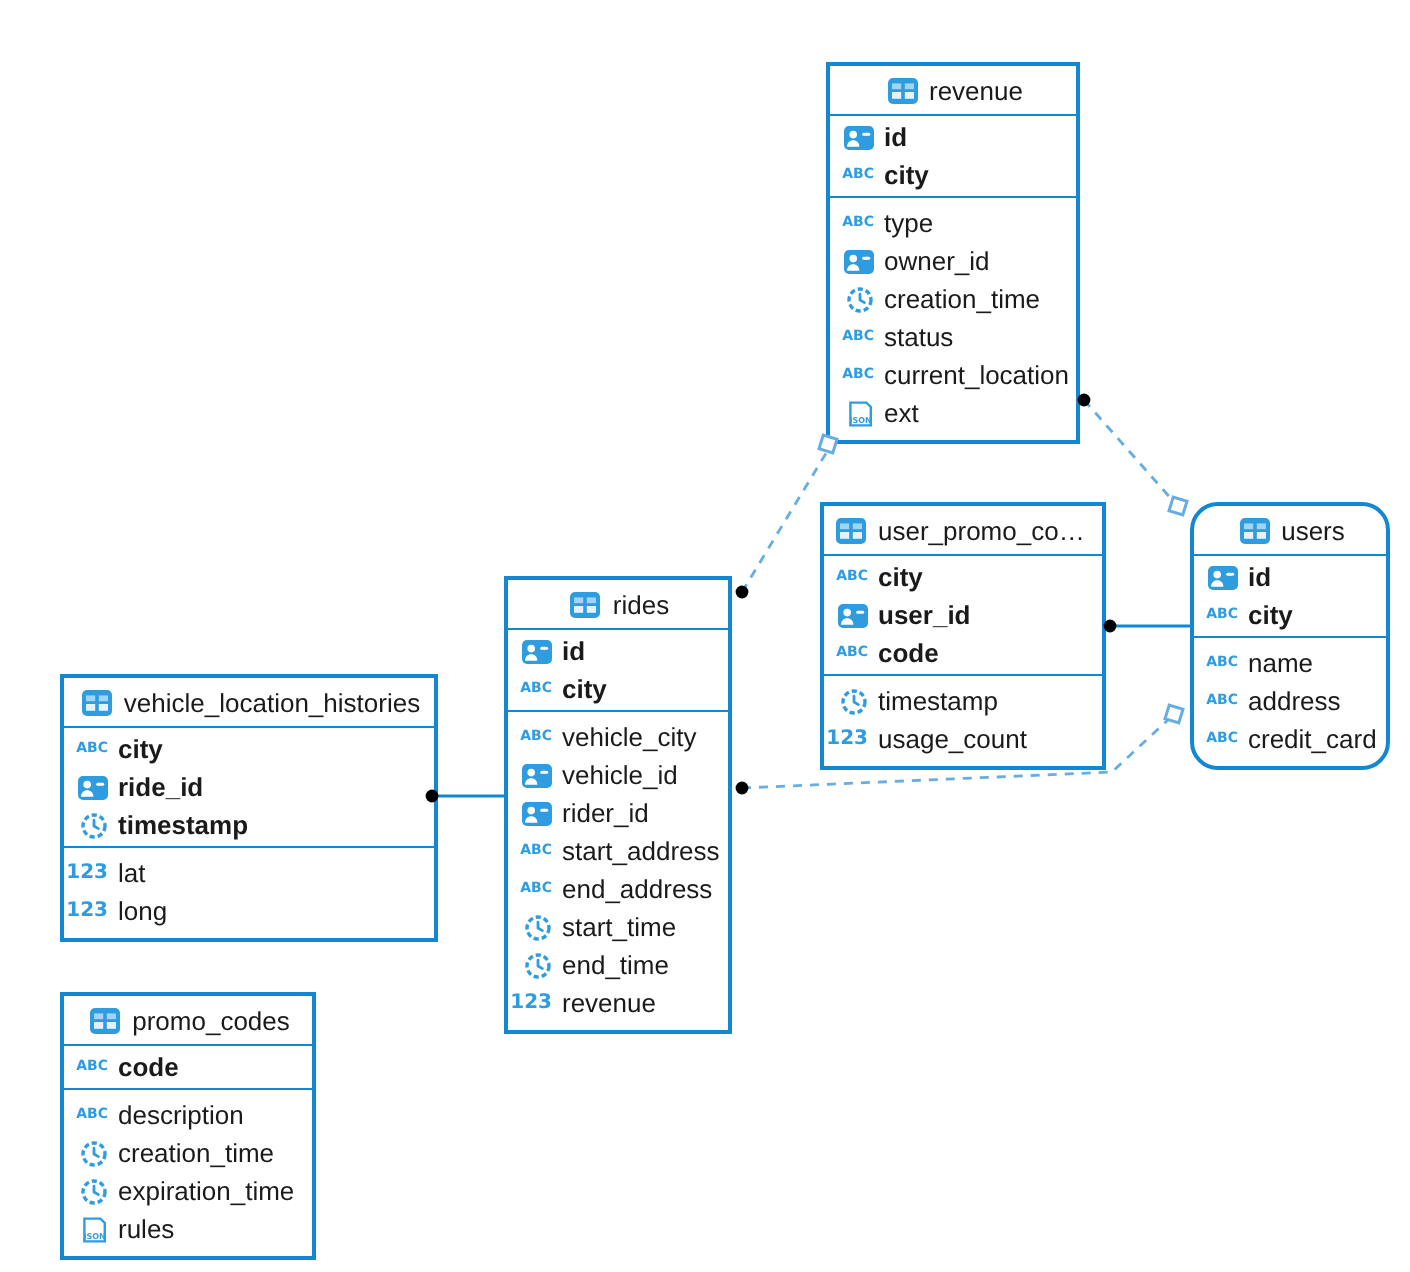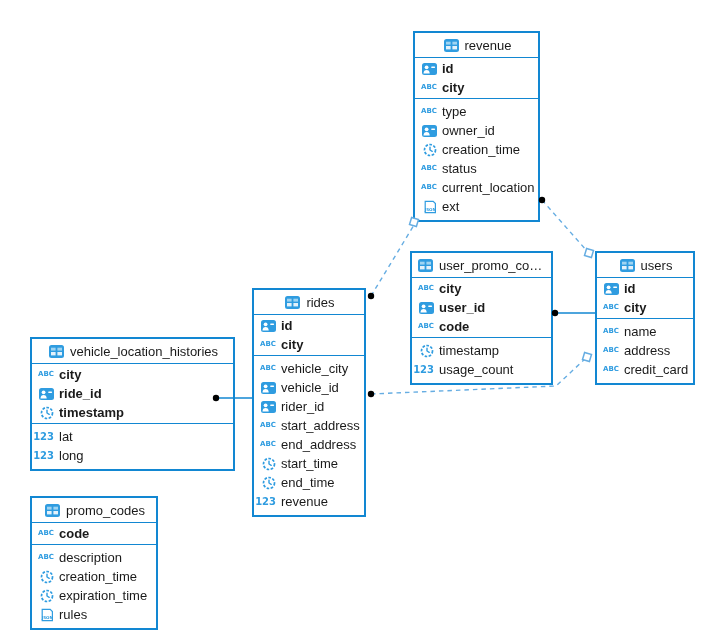--- a/index.html
+++ b/index.html
@@ -184,21 +184,21 @@
             <span>timestamp</span>
           </div>
           <div class="col-row">
             <span class="icon-box">
               <span class="icon-123">123</span>
             </span>
             <span>usage_count</span>
           </div>
         </div>
       </div>
-      <div class="db-table" style="left: 595px; top: 251px; width: 100px;">
+      <div class="db-table" style="left: 595px; top: 251px; width: 100px; border-radius: 14px;">
         <div class="tbl-header">
           <span class="icon-box">
             <svg width="15" height="13" viewBox="0 0 15 13">
               <rect x="0" y="0" width="15" height="13" rx="2.5" fill="#2f9ce0"></rect>
               <rect x="2" y="2.7" width="4.6" height="2.9" fill="#9fd4f2"></rect>
               <rect x="8.4" y="2.7" width="4.6" height="2.9" fill="#9fd4f2"></rect>
               <rect x="2" y="7" width="4.6" height="3.4" fill="#e4f2fb"></rect>
               <rect x="8.4" y="7" width="4.6" height="3.4" fill="#e4f2fb"></rect>
             </svg>
           </span>
@@ -336,21 +336,21 @@
             <span>end_time</span>
           </div>
           <div class="col-row">
             <span class="icon-box">
               <span class="icon-123">123</span>
             </span>
             <span>revenue</span>
           </div>
         </div>
       </div>
-      <div class="db-table" style="left: 30px; top: 337px; width: 205px;">
+      <div class="db-table" style="left: 30px; top: 337px; width: 189px;">
         <div class="tbl-header">
           <span class="icon-box">
             <svg width="15" height="13" viewBox="0 0 15 13">
               <rect x="0" y="0" width="15" height="13" rx="2.5" fill="#2f9ce0"></rect>
               <rect x="2" y="2.7" width="4.6" height="2.9" fill="#9fd4f2"></rect>
               <rect x="8.4" y="2.7" width="4.6" height="2.9" fill="#9fd4f2"></rect>
               <rect x="2" y="7" width="4.6" height="3.4" fill="#e4f2fb"></rect>
               <rect x="8.4" y="7" width="4.6" height="3.4" fill="#e4f2fb"></rect>
             </svg>
           </span>

